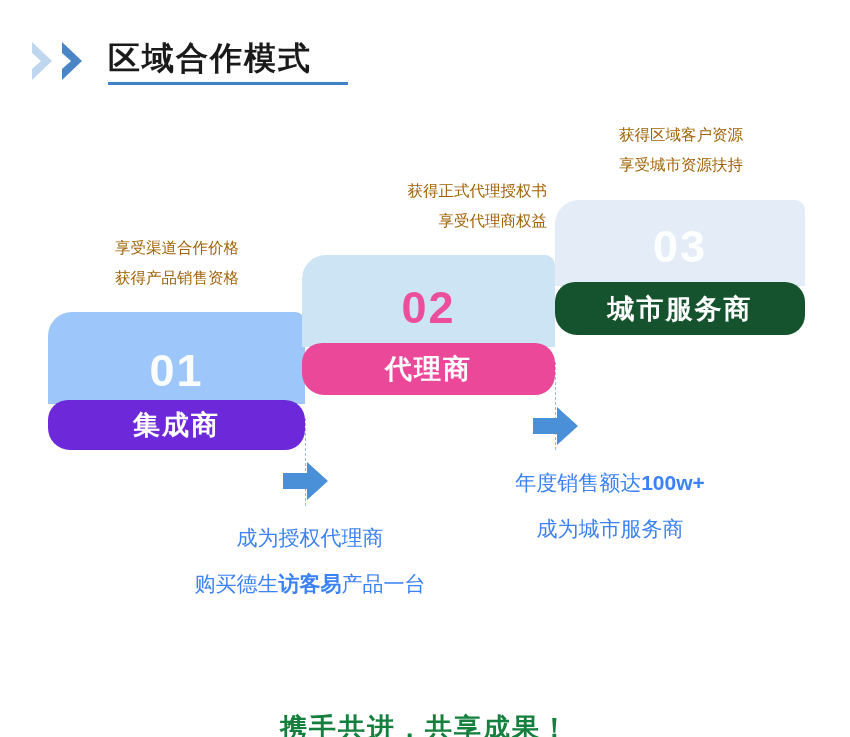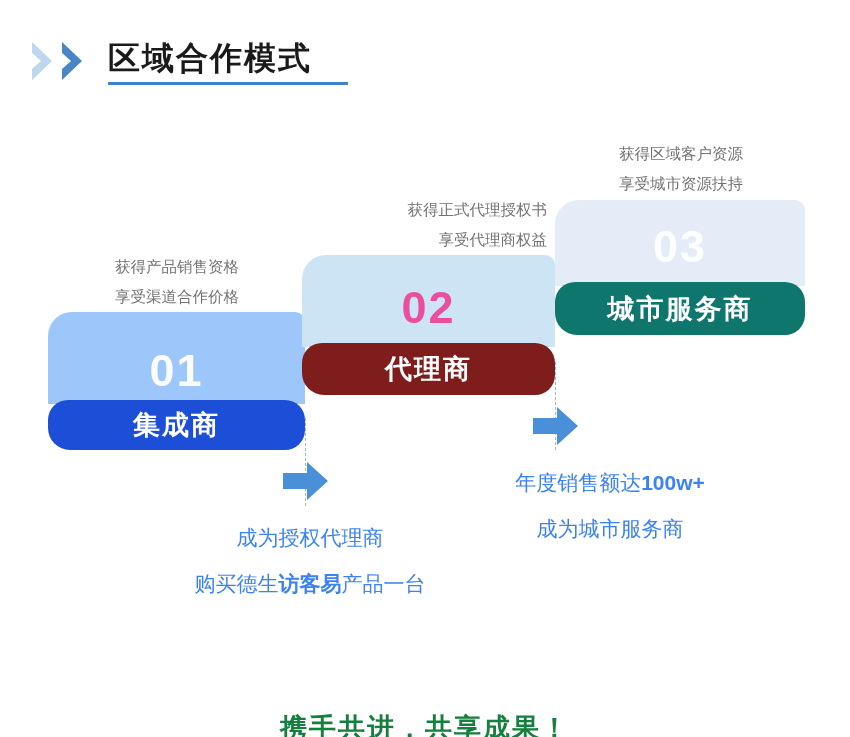--- a/index.html
+++ b/index.html
@@ -51,36 +51,36 @@
     display:flex;align-items:center;justify-content:center;
   }
   .card-band span{
     color:#ffffff;font-weight:bold;font-size:27px;letter-spacing:2px;
   }
 
   
   #card-1{left:48px;top:312px;width:257px;height:138px;}
   #card-1 .card-top{height:92px;background:#9dc6fa;border-radius:24px 10px 0 0;}
   #card-1 .card-num{top:36px;font-size:45px;}
-  #card-1 .card-band{top:88px;height:50px;background:#1d4ed8;border-radius:20px 20px 20px 22px;}
+  #card-1 .card-band{top:88px;height:50px;background:#6d28d9;border-radius:20px 20px 20px 22px;}
 
   #card-2{left:302px;top:255px;width:253px;height:140px;}
   #card-2 .card-top{height:92px;background:#cde4f5;border-radius:24px 10px 0 0;}
   #card-2 .card-num{top:30px;font-size:45px;color:#ec4899;}
-  #card-2 .card-band{top:88px;height:52px;background:#7f1d1d;border-radius:20px 20px 20px 22px;}
+  #card-2 .card-band{top:88px;height:52px;background:#ec4899;border-radius:20px 20px 20px 22px;}
 
   #card-3{left:555px;top:200px;width:250px;height:135px;}
   #card-3 .card-top{height:86px;background:#e4edf7;border-radius:24px 10px 0 0;}
   #card-3 .card-num{top:24px;font-size:45px;color:#ffffff;}
-  #card-3 .card-band{top:82px;height:53px;background:#0f766e;border-radius:20px 20px 20px 22px;}
+  #card-3 .card-band{top:82px;height:53px;background:#14532d;border-radius:20px 20px 20px 22px;}
 
   
   .caption{
-    position:absolute;text-align:center;color:#737373;
-    font-size:15.5px;line-height:30px;white-space:nowrap;margin-top:19px;
+    position:absolute;text-align:center;color:#a16207;
+    font-size:15.5px;line-height:30px;white-space:nowrap;
   }
 
   
   .arrow{position:absolute;}
 
   
   .note{
     position:absolute;text-align:center;color:#3b82f6;
     font-size:21px;line-height:46px;white-space:nowrap;
   }
@@ -112,22 +112,22 @@
       </span>
     </div>
     <div class="title-text">区域合作模式</div>
     <div class="title-rule"></div>
   </div>
 
   <div class="dash" style="left:305px;top:418px;height:88px;"></div>
   <div class="dash" style="left:555px;top:362px;height:88px;"></div>
 
   <div class="caption" style="left:47px;top:233px;width:260px;">
+    <div>享受渠道合作价格</div>
     <div>获得产品销售资格</div>
-    <div>享受渠道合作价格</div>
   </div>
   <div class="card" id="card-1">
     <div class="card-top"></div>
     <div class="card-num">01</div>
     <div class="card-band">
       <span>集成商</span>
     </div>
   </div>
 
   <div class="caption" style="left:287px;top:176px;width:260px;text-align:right;">

